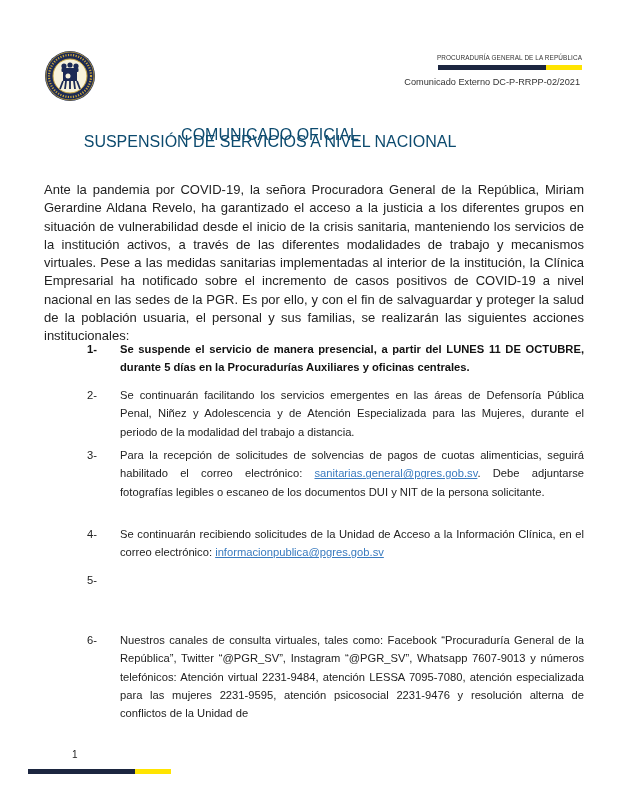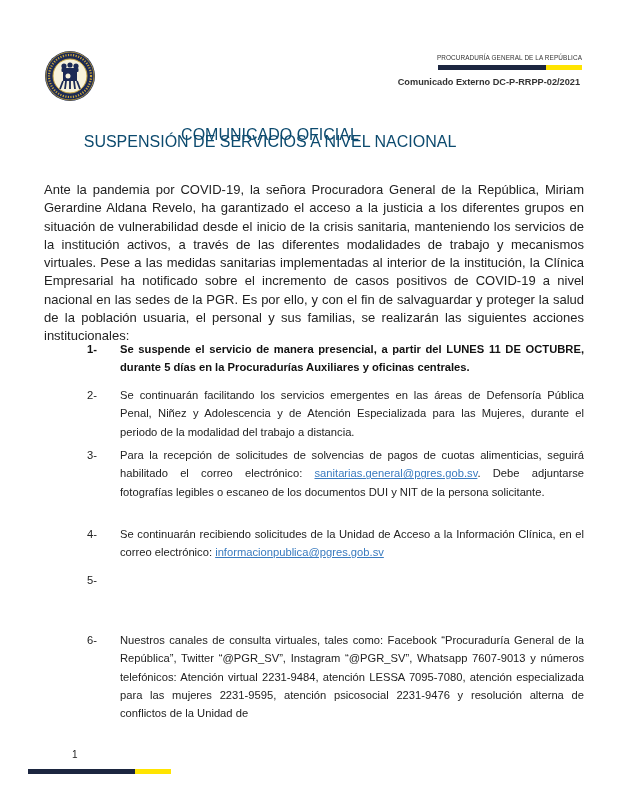--- a/index.html
+++ b/index.html
@@ -5,21 +5,21 @@
   html, body { margin: 0; padding: 0; background: #ffffff; }
   body { width: 627px; height: 812px; position: relative; overflow: hidden;
          font-family: "Liberation Sans", sans-serif; color: #222; }
   .logo { position: absolute; left: 44px; top: 50px; width: 52px; height: 52px; }
   .hdr-org { position: absolute; left: 380px; top: 54px; width: 202px; text-align: right;
              font-size: 6.4px; letter-spacing: 0.1px; color: #333; white-space: nowrap; }
   .hdr-bar { position: absolute; left: 438px; top: 65px; height: 5px; width: 144px; display: flex; }
   .bar-dark { background: #1c2640; flex: 0 0 75%; height: 100%; }
   .bar-yellow { background: #ffe400; flex: 1; height: 100%; }
   .hdr-ref { position: absolute; left: 380px; top: 77px; width: 200px; text-align: right;
-             font-size: 9.2px; color: #333; white-space: nowrap; font-weight: bold; }
+             font-size: 9.2px; color: #333; white-space: nowrap; }
   .title1, .title2 { position: absolute; left: 0; width: 540px; text-align: center;
              font-size: 16px; color: #0c4a6e; }
   .title1 { top: 126px; }
   .title2 { top: 133px; }
   .intro { position: absolute; left: 44px; top: 181px; width: 540px; font-size: 13px;
            line-height: 18.3px; text-align: justify; color: #222; }
   .item { position: absolute; left: 120px; width: 464px; font-size: 11.2px; line-height: 18.3px;
           text-align: justify; color: #222; }
   .item .num { position: absolute; left: -33px; top: 0; }
   .item.bold { font-weight: bold; color: #111; }

